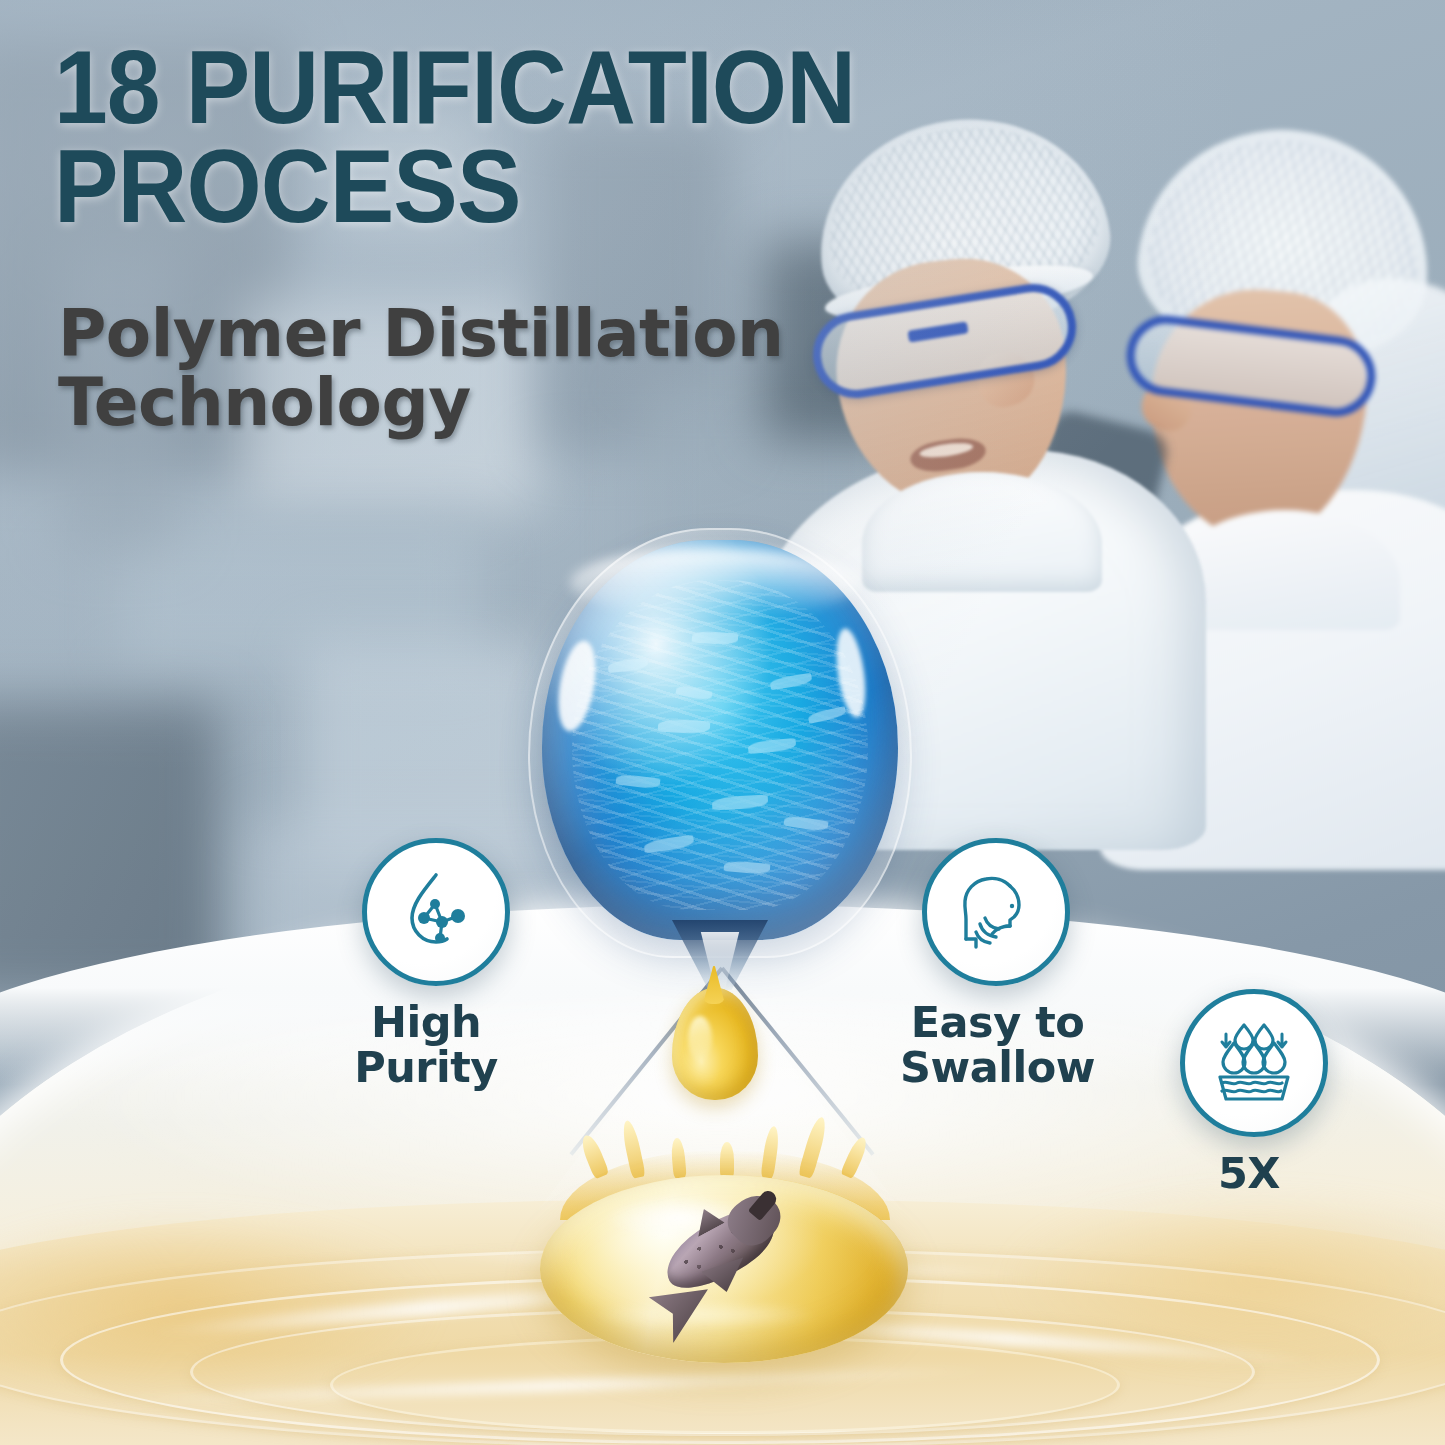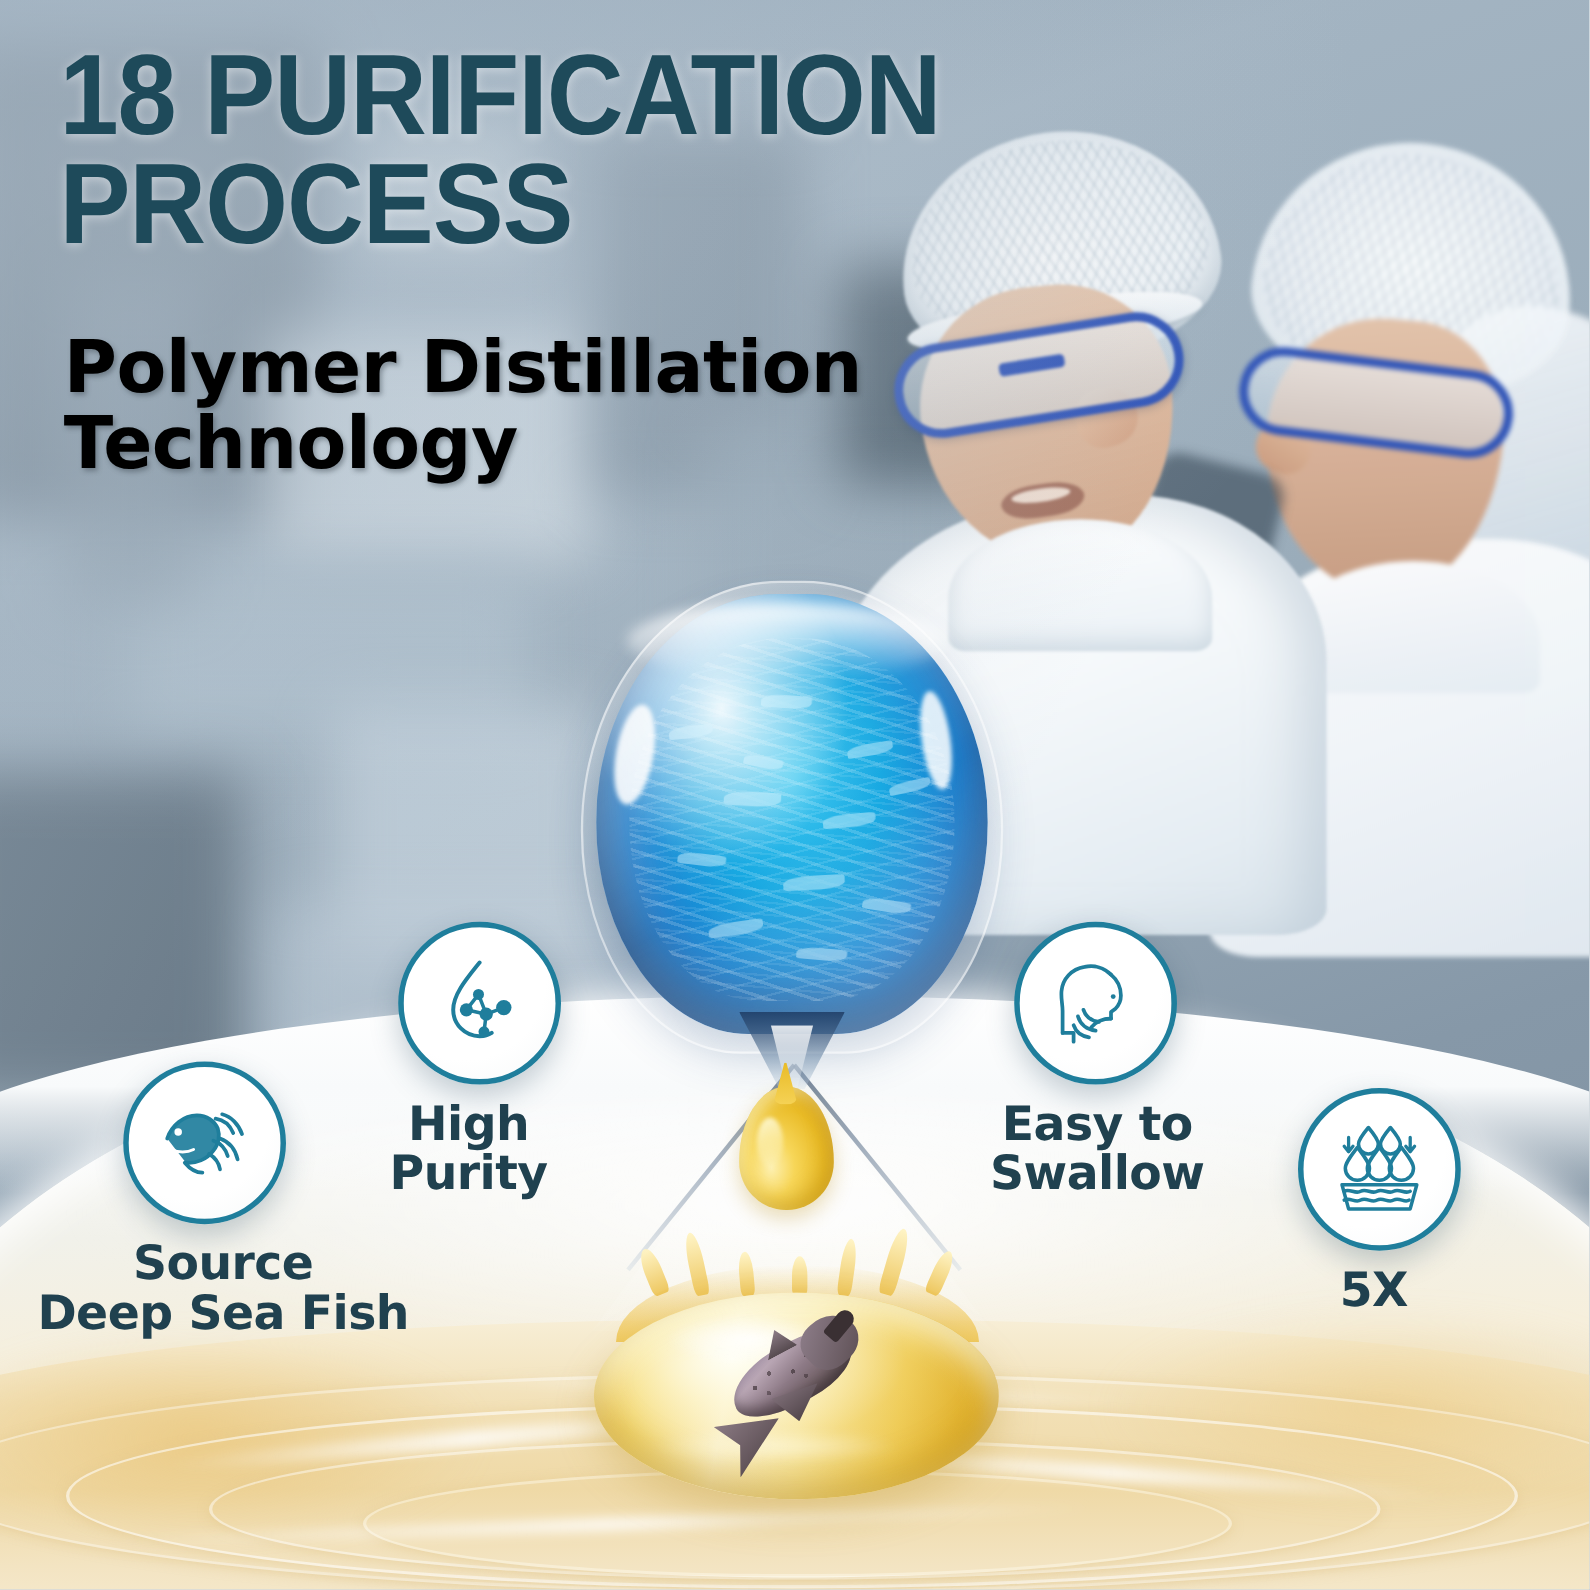--- a/index.html
+++ b/index.html
@@ -379,21 +379,21 @@
     font-size:104px;line-height:.95;font-weight:700;letter-spacing:-1px;
     color:#1e4a5a;
     font-family:"Liberation Sans","DejaVu Sans",sans-serif;
     transform:scaleX(.93);transform-origin:left top;
     text-shadow:0 2px 10px rgba(255,255,255,.45);
   }
   .headline .l2{display:block;}
   .subhead{
     position:absolute;left:58px;top:300px;width:880px;
     font-size:66px;line-height:1.04;font-weight:700;letter-spacing:-.5px;
-    color:#000000;
+    color:#404040;
     font-family:"DejaVu Sans","Liberation Sans",sans-serif;
     text-shadow:2px 3px 5px rgba(60,70,80,.45);
   }
   .subhead .l2{display:block;}
 
   
   .feature{position:absolute;}
   .badge{
     width:148px;height:148px;border-radius:50%;
     background:radial-gradient(circle at 40% 34%,#ffffff 0%,#ffffff 60%,#f6f8f9 100%);
@@ -539,42 +539,20 @@
   <div class="headline">
     <span>18 PURIFICATION</span>
     <span class="l2">PROCESS</span>
   </div>
 
   <div class="subhead">
     <span>Polymer Distillation</span>
     <span class="l2">Technology</span>
   </div>
 
-  <div class="feature f-source">
-    <div class="badge">
-      <span>
-        <svg class="ico" width="96" height="96" viewBox="0 0 96 96" fill="none" stroke="#1f7e9c" stroke-width="3.4" stroke-linecap="round" stroke-linejoin="round">
-          <path d="M14 44c4-12 15-21 27-21 9 0 16 5 19 12 2 6 1 14-4 20-6 8-16 12-25 11" fill="#1f7e9c" stroke="none" opacity=".92"></path>
-          <path d="M14 44c4-12 15-21 27-21 9 0 16 5 19 12 2 6 1 14-4 20-6 8-16 12-25 11"></path>
-          <circle cx="24" cy="38" r="3.4" fill="#ffffff" stroke="none"></circle>
-          <path d="M18 54c6 3 14 3 20 0" stroke="#ffffff" stroke-width="2.6"></path>
-          <path d="M30 66c5 6 11 9 16 9"></path>
-          <path d="M58 26c7 1 13 6 16 13"></path>
-          <path d="M64 22c8 2 15 9 18 18"></path>
-          <path d="M56 46c6 2 11 7 13 14"></path>
-          <path d="M62 44c8 3 14 10 16 19"></path>
-          <path d="M52 58c5 3 9 8 10 14"></path>
-        </svg>
-      </span>
-    </div>
-    <div class="f-label">
-      <span>Source</span>
-      <span class="l2">Deep Sea Fish</span>
-    </div>
-  </div>
 
   <div class="feature f-swallow">
     <div class="badge">
       <span>
         <svg class="ico" width="92" height="92" viewBox="0 0 92 92" fill="none" stroke="#1f7e9c" stroke-width="3.4" stroke-linecap="round" stroke-linejoin="round">
           <path d="M60 20c-6-6-15-9-24-7C24 15 16 24 15 35c-.6 7 1 12 1 18v20"></path>
           <path d="M16 73h10v8"></path>
           <path d="M60 20c6 5 9 12 9 19 0 5-2 9-5 12l-4 3v6"></path>
           <circle cx="62" cy="40" r="2.2" fill="#1f7e9c" stroke="none"></circle>
           <path d="M60 60c-8 0-14 3-18 8"></path>

